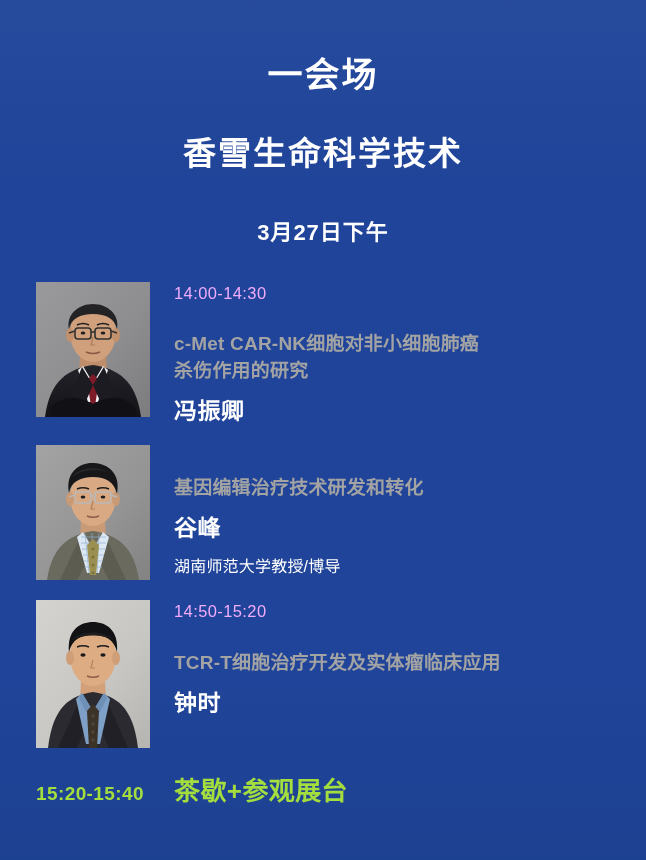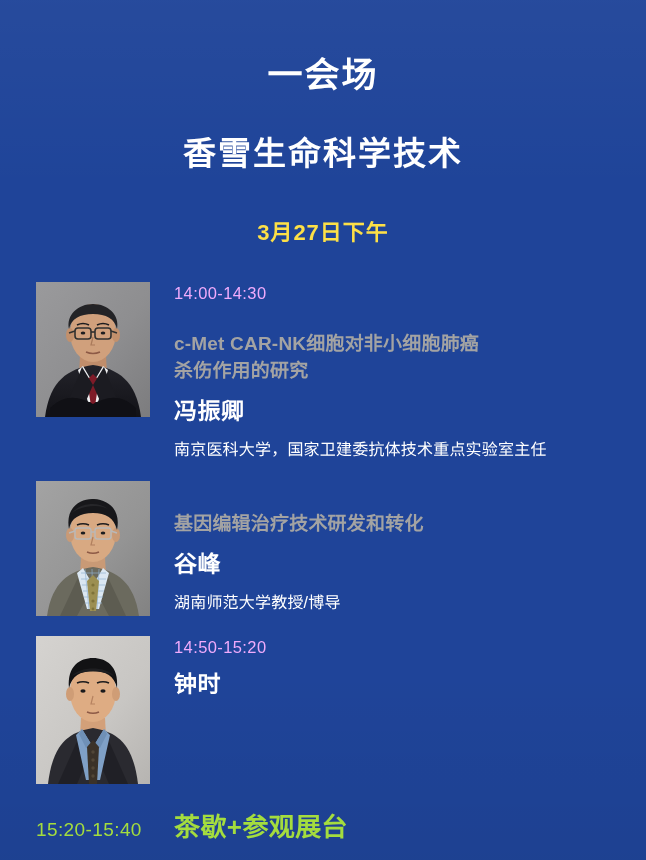--- a/index.html
+++ b/index.html
@@ -57,21 +57,21 @@
   }
   .topic-title {
     color: #ffffff;
     font-size: 33px;
     font-weight: bold;
     letter-spacing: 2px;
     line-height: 1.2;
     margin: 38px 0 0 0;
   }
   .date-line {
-    color: #fde047;
+    color: #ffffff;
     font-size: 22px;
     font-weight: bold;
     letter-spacing: 1px;
     margin: 40px 0 0 0;
   }
 
   
   .sessions {
     margin-top: 36px;
   }
@@ -141,21 +141,21 @@
   
   .footer-row {
     display: flex;
     align-items: baseline;
     padding: 0 20px 0 36px;
     margin-top: 22px;
   }
   .break-time {
     color: #a4dd3e;
     font-size: 19px;
-    font-weight: normal;
+    font-weight: bold;
     letter-spacing: 0.4px;
     width: 138px;
     min-width: 138px;
   }
   .break-label {
     color: #a4dd3e;
     font-size: 26px;
     font-weight: bold;
     letter-spacing: 0.4px;
   }
@@ -226,21 +226,20 @@
 
             <path d="M57 55 L55 63 L59 63" stroke="#a9795a" stroke-width="1.2" fill="none"></path>
             <path d="M50 70 Q57 73 64 70" stroke="#8d5a46" stroke-width="1.6" fill="none"></path>
           </svg>
         </div>
         <div class="session-body">
           <div class="session-time">14:00-14:30</div>
           <div class="session-title" style="white-space: pre-line;">c-Met CAR-NK细胞对非小细胞肺癌
 杀伤作用的研究</div>
           <div class="speaker-name">冯振卿</div>
-          <div class="speaker-affil">南京医科大学，国家卫建委抗体技术重点实验室主任</div>
         </div>
       </div>
 
       <div class="session s2">
         <div class="photo-wrap">
           <svg class="portrait" viewBox="0 0 114 135" preserveAspectRatio="none">
             <defs>
               <linearGradient id="bg2" x1="0" y1="0" x2="1" y2="1">
                 <stop offset="0%" stop-color="#a3a3a3"></stop>
                 <stop offset="60%" stop-color="#949494"></stop>
@@ -347,20 +346,21 @@
             <ellipse cx="67" cy="55" rx="2.6" ry="1.7" fill="#1a1a1c"></ellipse>
             <path d="M41 47 Q47 44.5 53 47" stroke="#1a1a1c" stroke-width="1.7" fill="none"></path>
             <path d="M61 47 Q67 44.5 73 47" stroke="#1a1a1c" stroke-width="1.7" fill="none"></path>
 
             <path d="M57 60 L55 68 L59 68" stroke="#b58260" stroke-width="1.2" fill="none"></path>
             <path d="M51 76 Q57 78.5 63 76" stroke="#8d5a46" stroke-width="1.6" fill="none"></path>
           </svg>
         </div>
         <div class="session-body">
           <div class="session-time">14:50-15:20</div>
+          <div class="session-title" style="white-space: pre-line;">TCR-T细胞治疗开发及实体瘤临床应用</div>
           <div class="speaker-name">钟时</div>
         </div>
       </div>
 
     </div>
 
     <div class="footer-row">
       <div class="break-time">15:20-15:40</div>
       <div class="break-label">茶歇+参观展台</div>
     </div>

